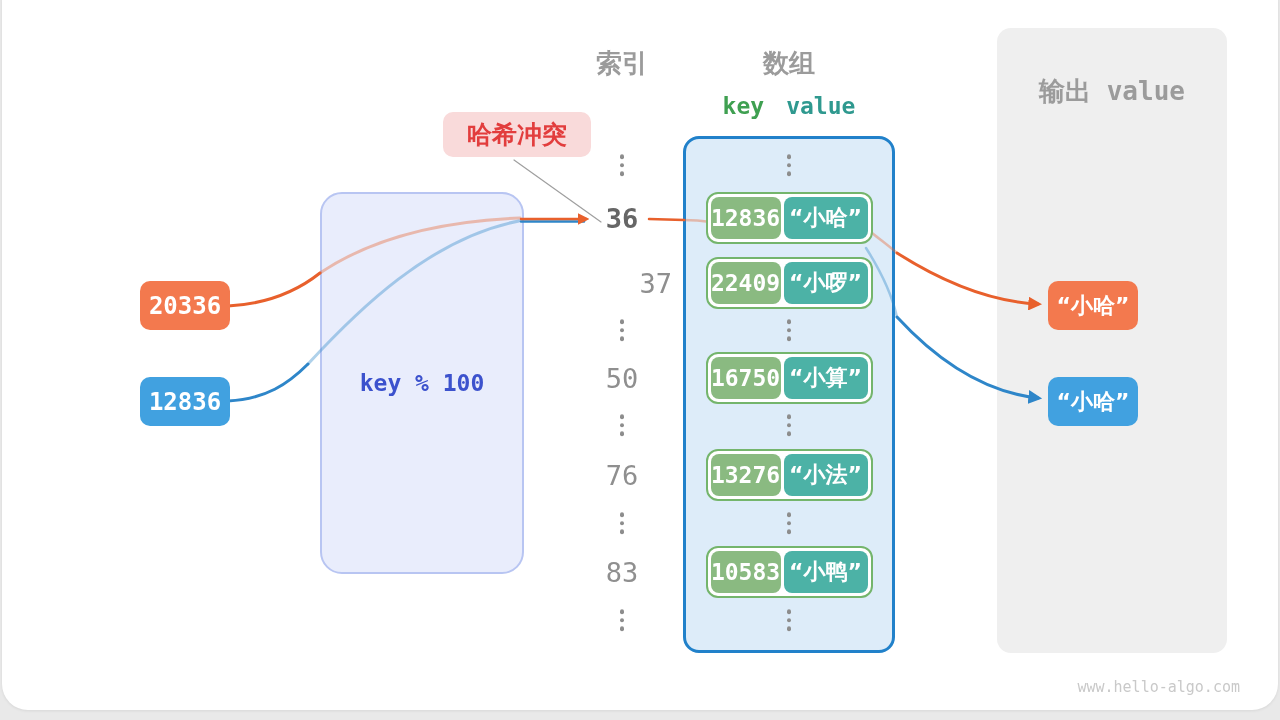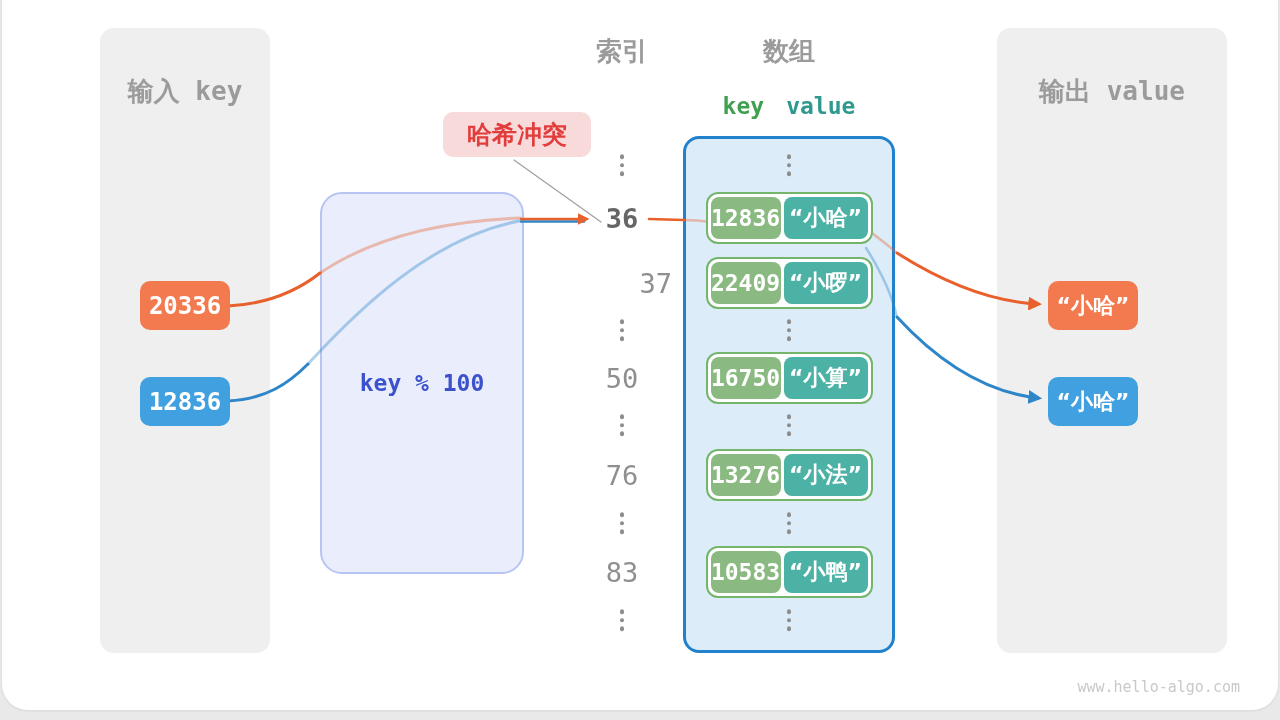--- a/index.html
+++ b/index.html
@@ -7,21 +7,21 @@
         border-radius:26px;box-shadow:0 1px 3px rgba(0,0,0,.08);}
   #canvas{position:absolute;left:0;top:0;width:1280px;height:720px;}
 
   .panel{position:absolute;top:28px;height:625px;background:#efefef;border-radius:14px;z-index:1;}
   #input-panel{left:100px;width:170px;}
   #output-panel{left:997px;width:230px;}
   .panel-title{position:absolute;top:46px;width:100%;text-align:center;
     font-family:"DejaVu Sans Mono","Liberation Mono",monospace;
     font-weight:700;font-size:26px;color:#9b9b9b;letter-spacing:0;}
 
-  .col-title{position:absolute;top:34px;width:140px;text-align:center;z-index:6;
+  .col-title{position:absolute;top:46px;width:140px;text-align:center;z-index:6;
     font-family:"DejaVu Sans Mono","Liberation Mono",monospace;
     font-weight:700;font-size:26px;color:#9b9b9b;}
 
   #kv-header{position:absolute;left:683px;top:93px;width:212px;display:flex;
     justify-content:center;gap:22px;z-index:6;
     font-family:"DejaVu Sans Mono","Liberation Mono",monospace;font-weight:700;font-size:23px;}
   #kv-header .k{color:var(--key-green,#3fa051);}
   #kv-header .v{color:var(--val-teal,#2f998f);}
 
   #hash-box{position:absolute;left:320px;top:192px;width:200px;height:378px;z-index:2;
@@ -79,23 +79,20 @@
   .wire{fill:none;stroke-linecap:round;}
   .light{opacity:0.38;}
 </style>
 </head>
 <body>
 
 <div id="card"></div>
 
 <div id="canvas">
 
-  <div class="panel" id="input-panel">
-    <div class="panel-title">输入 key</div>
-  </div>
 
   <div class="panel" id="output-panel">
     <div class="panel-title">输出 value</div>
   </div>
 
   <div class="col-title" style="left:552px;">索引</div>
   <div class="col-title" style="left:719px;">数组</div>
 
   <div id="kv-header">
     <span class="k">key</span>

